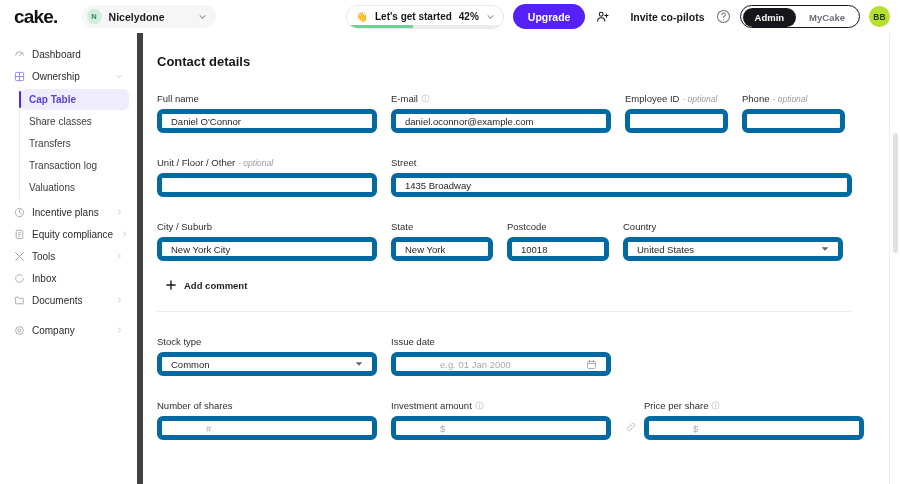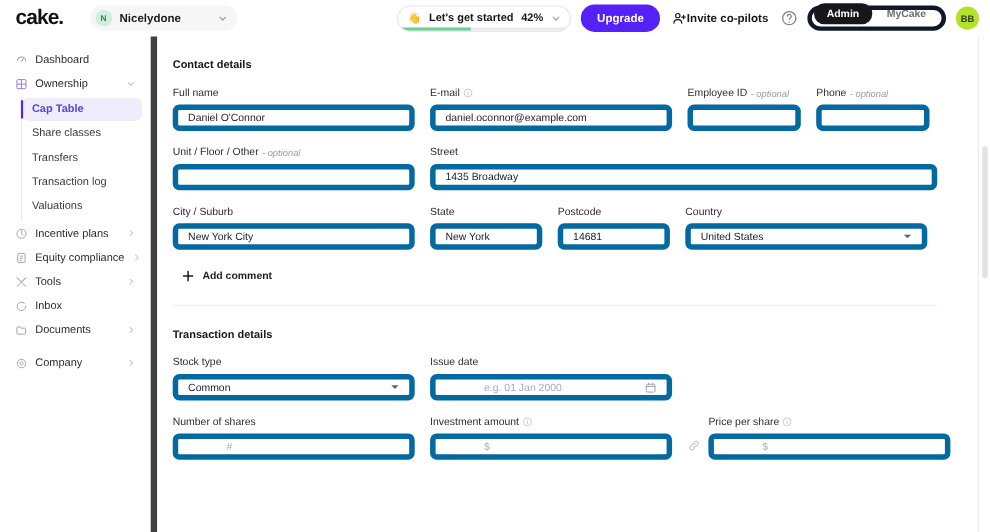--- a/index.html
+++ b/index.html
@@ -57,28 +57,28 @@
     width: 100%; background: #ebebee;
   }
   .progress-fill { height: 100%; background: #6fcf97; }
 
   .upgrade-btn {
     height: 25px; padding: 0 15px; border: none; border-radius: 13px;
     background: #5521f6; color: #fff;
     font-family: inherit; font-size: 10.5px; font-weight: 700; cursor: pointer;
   }
   .invite {
-    display: flex; align-items: center; gap: 0;
+    display: flex; align-items: center; gap: 21px;
     font-size: 10.5px; font-weight: 600; color: #17171b; cursor: pointer;
     padding: 0 2px;
   }
   .help-icon { width: 15px; height: 15px; cursor: pointer; opacity: .75; }
   .seg {
-    display: flex; align-items: flex-end; height: 23px;
-    border: 4px solid #0f172a; border-radius: 13px; background: #fff;
+    display: flex; align-items: flex-start; height: 23px;
+    border: 1px solid #0f172a; border-radius: 13px; background: #fff;
     padding: 2px; gap: 1px;
   }
   .seg-btn {
     height: 19px; padding: 0 12px; border-radius: 11px; border: none;
     font-family: inherit; font-size: 9.5px; font-weight: 700;
     background: transparent; color: #6d6d76; cursor: pointer;
   }
   .seg-btn.active { background: #17171b; color: #fff; }
   .user-avatar {
     width: 21px; height: 21px; border-radius: 50%;
@@ -127,26 +127,26 @@
   .nav-gap { height: 8px; }
 
   
   .main {
     flex: 1; min-width: 0; position: relative;
     background: #fff;
     overflow: hidden;
   }
   .main-inner { padding: 0 48px 0 14px; }
   .section-title {
-    font-size: 10px; font-weight: 700; color: #17171b;
+    font-size: 13px; font-weight: 700; color: #17171b;
     padding: 21px 0 0 0; margin-bottom: 2px;
   }
   .divider { height: 1px; background: #ededf0; margin: 0; }
 
-  .field-row { display: flex; gap: 14px; margin-top: 14px; }
+  .field-row { display: flex; gap: 14px; margin-top: 24px; }
   .field { display: flex; flex-direction: column; min-width: 0; }
   .field-label {
     font-size: 9.5px; color: #2c2c33; margin-bottom: 5px;
     display: flex; align-items: center; gap: 3px; white-space: nowrap;
   }
   .optional { font-size: 8.5px; color: #9a9aa3; font-style: italic; font-weight: 400; }
   .info-icon { width: 9px; height: 9px; opacity: .5; flex: none; }
 
   .inp {
     height: 24px; border: 5px solid #0369a1; border-radius: 6px;
@@ -428,21 +428,21 @@
               </div>
             <div class="inp">
                 <span class="val">New York</span>
               </div>
           </div>
           <div class="field w-102">
             <div class="field-label">
                 <span>Postcode</span>
               </div>
             <div class="inp">
-                <span class="val">14681</span>
+                <span class="val">10018</span>
               </div>
           </div>
           <div class="field w-220b">
             <div class="field-label">
                 <span>Country</span>
               </div>
             <div class="inp select">
               <span class="val">United States</span>
               <svg class="caret-ico" viewBox="0 0 12 12">
                   <path d="M1 3.5l5 5 5-5z" fill="#2f2f36"></path>
@@ -454,21 +454,20 @@
         <div class="add-comment">
           <svg class="plus" viewBox="0 0 16 16" fill="none" stroke="#17171b" stroke-width="1.8" stroke-linecap="round">
               <path d="M8 2.5v11M2.5 8h11"></path>
             </svg>
           <span>Add comment</span>
         </div>
 
         <div class="divider"></div>
 
         
-        <div class="section-title">Transaction details</div>
 
         <div class="field-row">
           <div class="field w-220">
             <div class="field-label">
                 <span>Stock type</span>
               </div>
             <div class="inp select">
               <span class="val">Common</span>
               <svg class="caret-ico" viewBox="0 0 12 12">
                   <path d="M1 3.5l5 5 5-5z" fill="#2f2f36"></path>

